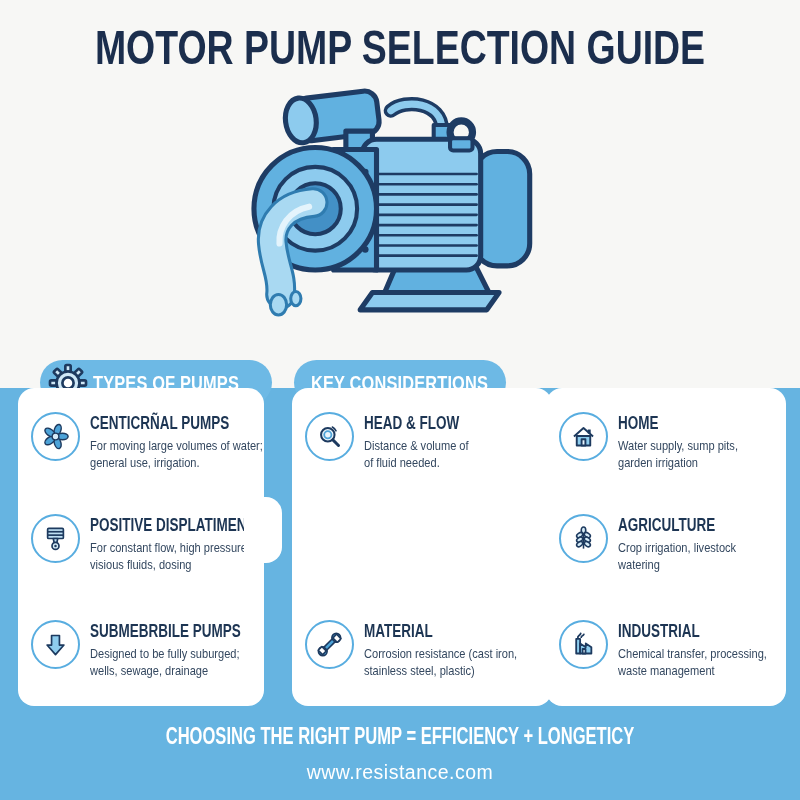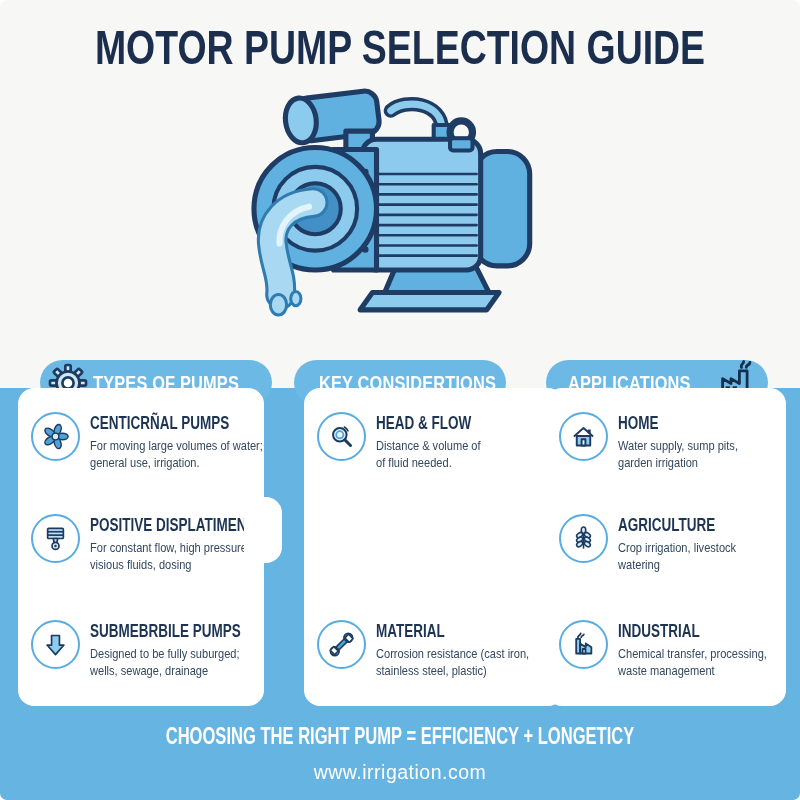--- a/index.html
+++ b/index.html
@@ -1,20 +1,19 @@
 <!DOCTYPE html>
 <html><head>
 <meta charset="utf-8">
 <style>
   html,body{margin:0;padding:0;}
   .page{
     position:relative;width:800px;height:800px;overflow:hidden;
     background:#f7f7f5;
     font-family:"Liberation Sans", sans-serif;
-    border-radius:7px;
   }
   .cond{display:inline-block;white-space:nowrap;}
   
   .main-title{
     position:absolute;top:20px;left:50%;margin:0;
     font-size:48px;font-weight:800;color:#1b2e4d;letter-spacing:0px;
     white-space:nowrap;
     transform:translateX(-50%) scaleX(0.78);
   }
   
@@ -25,30 +24,30 @@
   
   .pill{
     position:absolute;top:327px;height:45px;border-radius:23px;
     background:#6db9e5;display:flex;align-items:center;overflow:visible;margin-top:33px;
   }
   .pill-label{
     color:#ffffff;font-size:21px;font-weight:800;letter-spacing:0.2px;
     transform:scaleX(0.78);transform-origin:left center;
   }
   .pill-1{left:40px;width:224px;padding-left:8px;}
-  .pill-2{left:294px;width:212px;justify-content:flex-start;}
+  .pill-2{left:294px;width:212px;justify-content:center;}
   .pill-2 .pill-label{transform-origin:center center;}
   .pill-3{left:546px;width:200px;padding-left:22px;}
   .pill-icon{flex:none;display:flex;align-items:center;justify-content:center;}
   .gear-wrap{width:40px;height:40px;margin-right:5px;}
   .factory-wrap{position:absolute;right:9px;top:-4px;width:42px;height:46px;}
   
   .card{position:absolute;top:388px;height:318px;background:#ffffff;border-radius:16px;}
   .card-1{left:18px;width:246px;}
-  .card-2{left:292px;width:260px;margin-left:12px;}
+  .card-2{left:292px;width:260px;}
   .card-3{left:546px;width:220px;padding-left:20px;}
   .card-notch{
     position:absolute;left:244px;top:497px;width:38px;height:66px;
     background:#ffffff;border-radius:0 16px 16px 0;
   }
   .item{position:absolute;left:13px;display:flex;gap:10px;align-items:flex-start;}
   .row-1{top:22px;} .row-2{top:124px;} .row-3{top:230px;justify-content:flex-end;}
   .icon-circle{
     flex:none;width:45px;height:45px;border-radius:50%;
     border:2.5px solid #58ade0;background:#ffffff;
@@ -153,34 +152,20 @@
         </g>
       </svg>
     </span>
     <span class="pill-label cond">TYPES OF PUMPS</span>
   </div>
 
   <div class="pill pill-2">
     <span class="pill-label cond">KEY CONSIDERTIONS</span>
   </div>
 
-  <div class="pill pill-3">
-    <span class="pill-label cond">APPLICATIONS</span>
-    <span class="pill-icon factory-wrap">
-      <svg viewBox="0 0 30 28">
-        <g fill="none" stroke="#15304f" stroke-width="2" stroke-linejoin="round" stroke-linecap="round">
-          <path d="M4,25 L4,14 L10,17.5 L10,14 L16,17.5 L16,8.5 L21.5,8.5 L21.5,25 Z"></path>
-          <rect x="6.2" y="19.5" width="3" height="2.6" fill="#15304f" stroke="none"></rect>
-          <rect x="11.2" y="19.5" width="3" height="2.6" fill="#15304f" stroke="none"></rect>
-          <path d="M17.5,6 C16.5,3.5 19.5,3.5 19,1.8"></path>
-          <path d="M21,6 C20.5,4 23.5,4.5 23.5,2.5"></path>
-        </g>
-      </svg>
-    </span>
-  </div>
 
   <div class="card card-1">
     <div class="item row-1">
       <span class="icon-circle">
         <svg viewBox="0 0 24 24">
           <g fill="#4da3d8" stroke="#1d3a5f" stroke-width="1.3">
             <ellipse cx="12" cy="5.8" rx="2.9" ry="5" transform="rotate(18 12 12)"></ellipse>
             <ellipse cx="12" cy="5.8" rx="2.9" ry="5" transform="rotate(90 12 12)"></ellipse>
             <ellipse cx="12" cy="5.8" rx="2.9" ry="5" transform="rotate(162 12 12)"></ellipse>
             <ellipse cx="12" cy="5.8" rx="2.9" ry="5" transform="rotate(234 12 12)"></ellipse>
@@ -318,15 +303,15 @@
       </span>
       <span class="item-text">
         <div class="item-title cond">AGRICULTURE</div>
         <div class="item-desc">Crop irrigation, livestock
 watering</div>
       </span>
     </div>
   </div>
 
   <div class="footer-tagline">CHOOSING THE RIGHT PUMP = EFFICIENCY + LONGETICY</div>
-  <div class="footer-site">www.irrigation.com</div>
+  <div class="footer-site">www.resistance.com</div>
 
 </div>
 
 </body></html>

